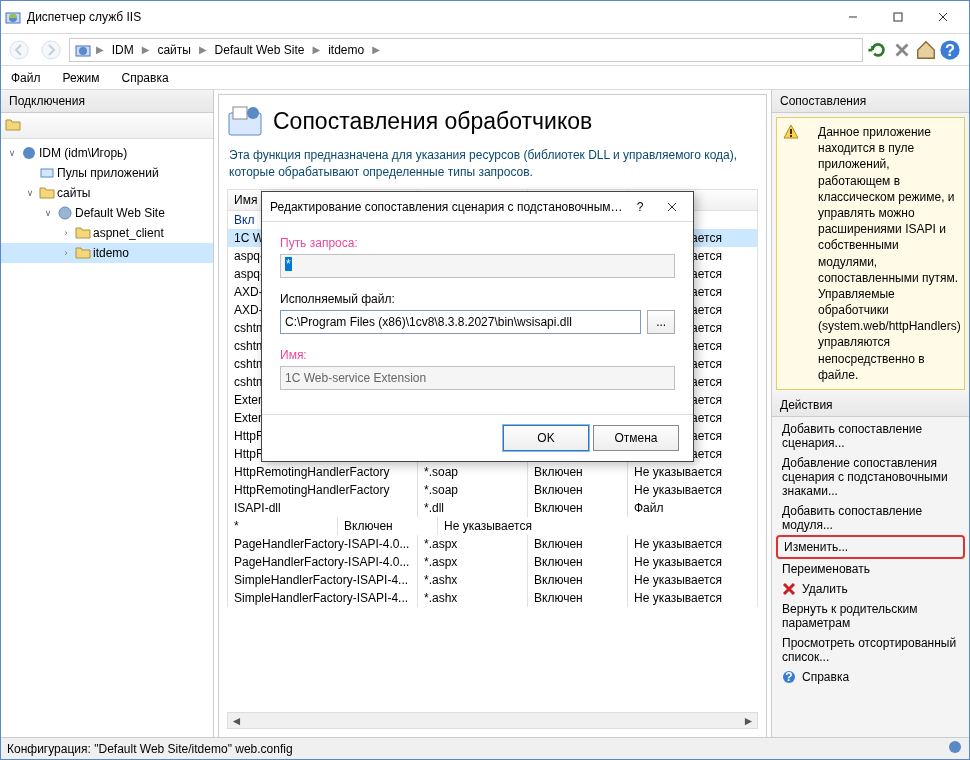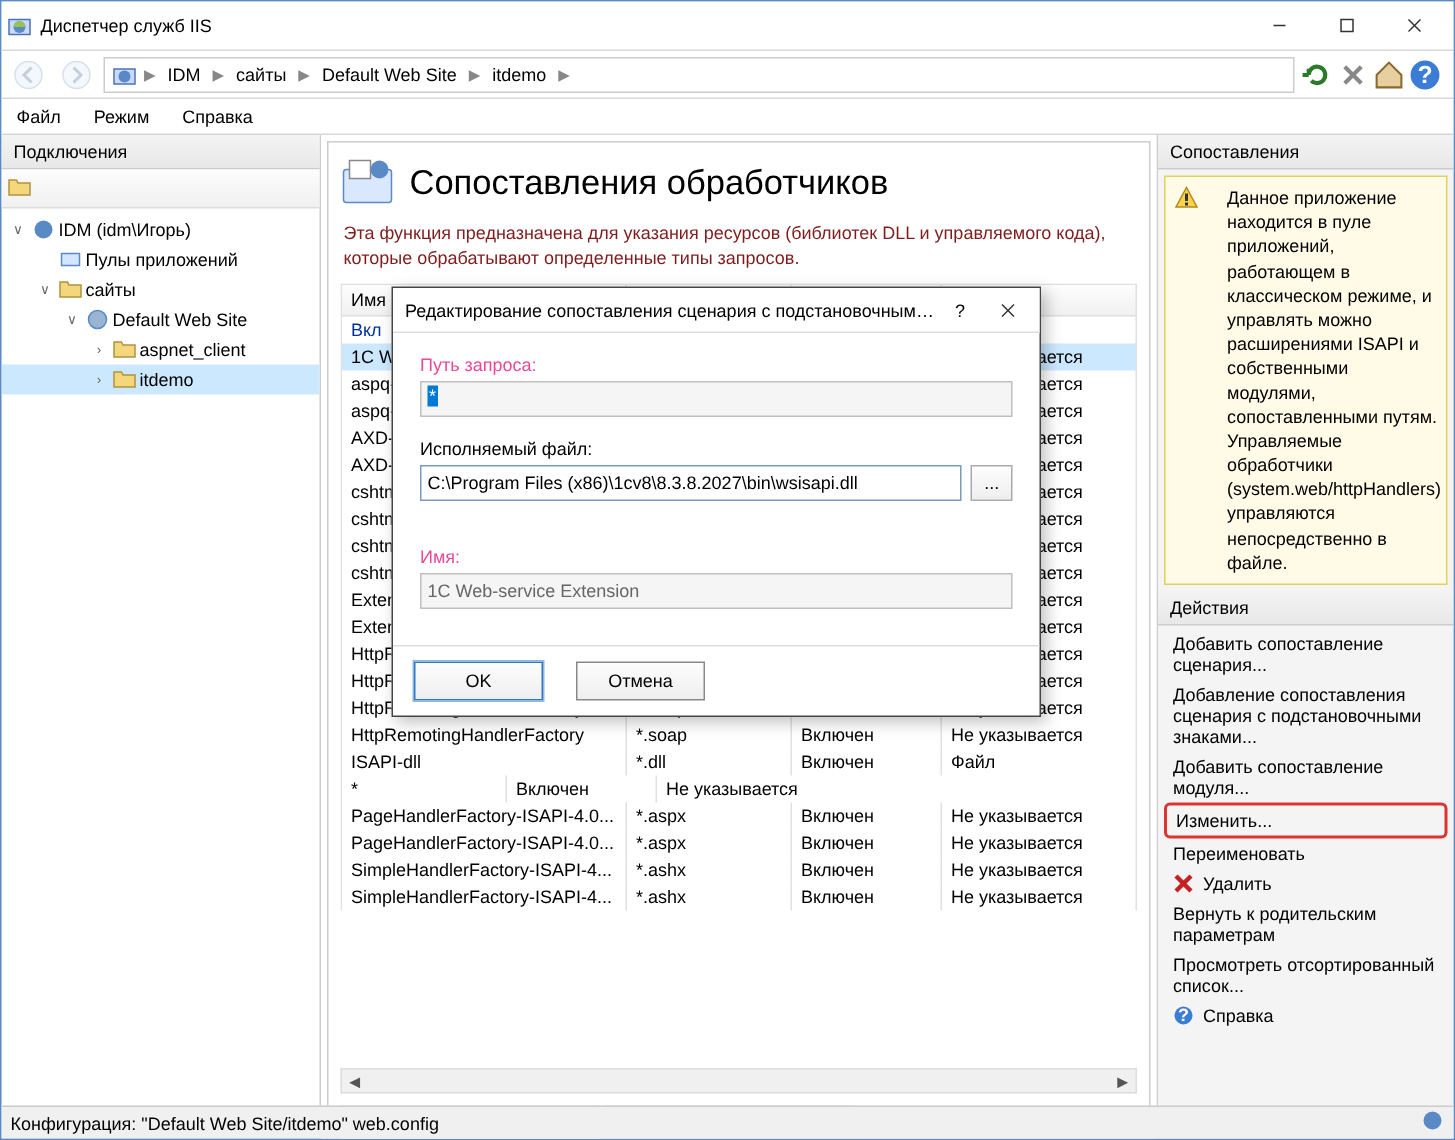--- a/index.html
+++ b/index.html
@@ -28,21 +28,21 @@
   .tree{flex:1;padding:4px 0;overflow:auto}
   .tree-row{display:flex;align-items:center;height:20px;padding-left:4px;gap:2px;white-space:nowrap}
   .tw{width:14px;text-align:center;color:#666;font-size:9px;cursor:pointer}
   .tree-icon{width:16px;height:16px;flex-shrink:0}
   .tree-row.sel{background:#cce8ff}
   .center{flex:1;display:flex;flex-direction:column;background:#fff;padding:4px;position:relative}
   .center-inner{border:1px solid #ccc;flex:1;display:flex;flex-direction:column;overflow:hidden}
   .center-head{display:flex;align-items:center;gap:10px;padding:8px}
   .big-icon{width:36px;height:36px}
   .center-head h1{font-size:23px;font-weight:400}
-  .desc{padding:0 10px 8px;color:#7f1d1d;line-height:1.4}
+  .desc{padding:0 10px 8px;color:#0c4a6e;line-height:1.4}
   .grid-wrap{flex:1;overflow:auto;position:relative;margin:0 8px 6px}
   .grid{border-left:1px solid #e0e0e0;border-top:1px solid #e0e0e0;width:100%}
   .grid-hdr,.grid-row{display:flex}
   .grid-hdr{background:linear-gradient(#fdfdfd,#f0f0f0);position:sticky;top:0}
   .gc{border-right:1px solid #e0e0e0;border-bottom:1px solid #e0e0e0;padding:3px 6px;overflow:hidden;text-overflow:ellipsis;white-space:nowrap}
   .c1{width:190px}.c2{width:110px}.c3{width:100px}.c4{flex:1;min-width:100px}
   .grid-row.sel{background:#cce8ff}
   .grid-row.r1 .gc{color:#003399}
   .grid-row .gc{border-bottom:none;padding:2px 6px}
   .scrollbar-h{height:17px;border:1px solid #ddd;background:#f0f0f0;margin:0 8px 8px;display:flex;align-items:center}
@@ -63,24 +63,24 @@
   .dialog{position:absolute;left:260px;top:190px;width:433px;background:#fff;border:1px solid #444;box-shadow:3px 3px 10px rgba(0,0,0,.25);z-index:50}
   .dlg-title{height:30px;display:flex;align-items:center;padding:0 8px;background:#fff;border-bottom:1px solid #ddd}
   .dlg-title .t{flex:1;overflow:hidden;text-overflow:ellipsis;white-space:nowrap}
   .dlg-btns{display:flex;gap:6px}
   .dlg-btn{width:26px;height:22px;display:flex;align-items:center;justify-content:center;color:#555}
   .dlg-body{padding:14px 18px 10px}
   .field-label{margin-bottom:4px}
   .field-label.dis{color:#ec4899}
   .text-input{width:100%;height:24px;border:1px solid #7a9ac0;padding:2px 4px;margin-bottom:14px;background:#fff}
   .text-input.dis{background:#f5f5f5;border-color:#c0c0c0;color:#666}
-  .exe-row{display:flex;gap:6px;margin-bottom:30px}
+  .exe-row{display:flex;gap:6px;margin-bottom:14px}
   .exe-row .text-input{margin-bottom:0}
   .browse-btn{width:30px;height:24px;border:1px solid #aaa;background:linear-gradient(#fdfdfd,#eee)}
-  .dlg-foot{display:flex;gap:22px;padding:10px 14px;border-top:1px solid #ddd}
+  .dlg-foot{display:flex;justify-content:flex-end;gap:4px;padding:10px 14px;border-top:1px solid #ddd}
   .btn{min-width:86px;height:26px;border:1px solid #888;background:linear-gradient(#fdfdfd,#eee)}
   .btn.primary{border:1px solid #2e77c6;outline:1px solid #90b8e0}
   .sel-text{background:#0078d7;color:#fff;padding:0 1px}
 </style>
 </head>
 <body>
 
 <div class="titlebar">
   <span class="icon">
     <svg viewBox="0 0 16 16">

